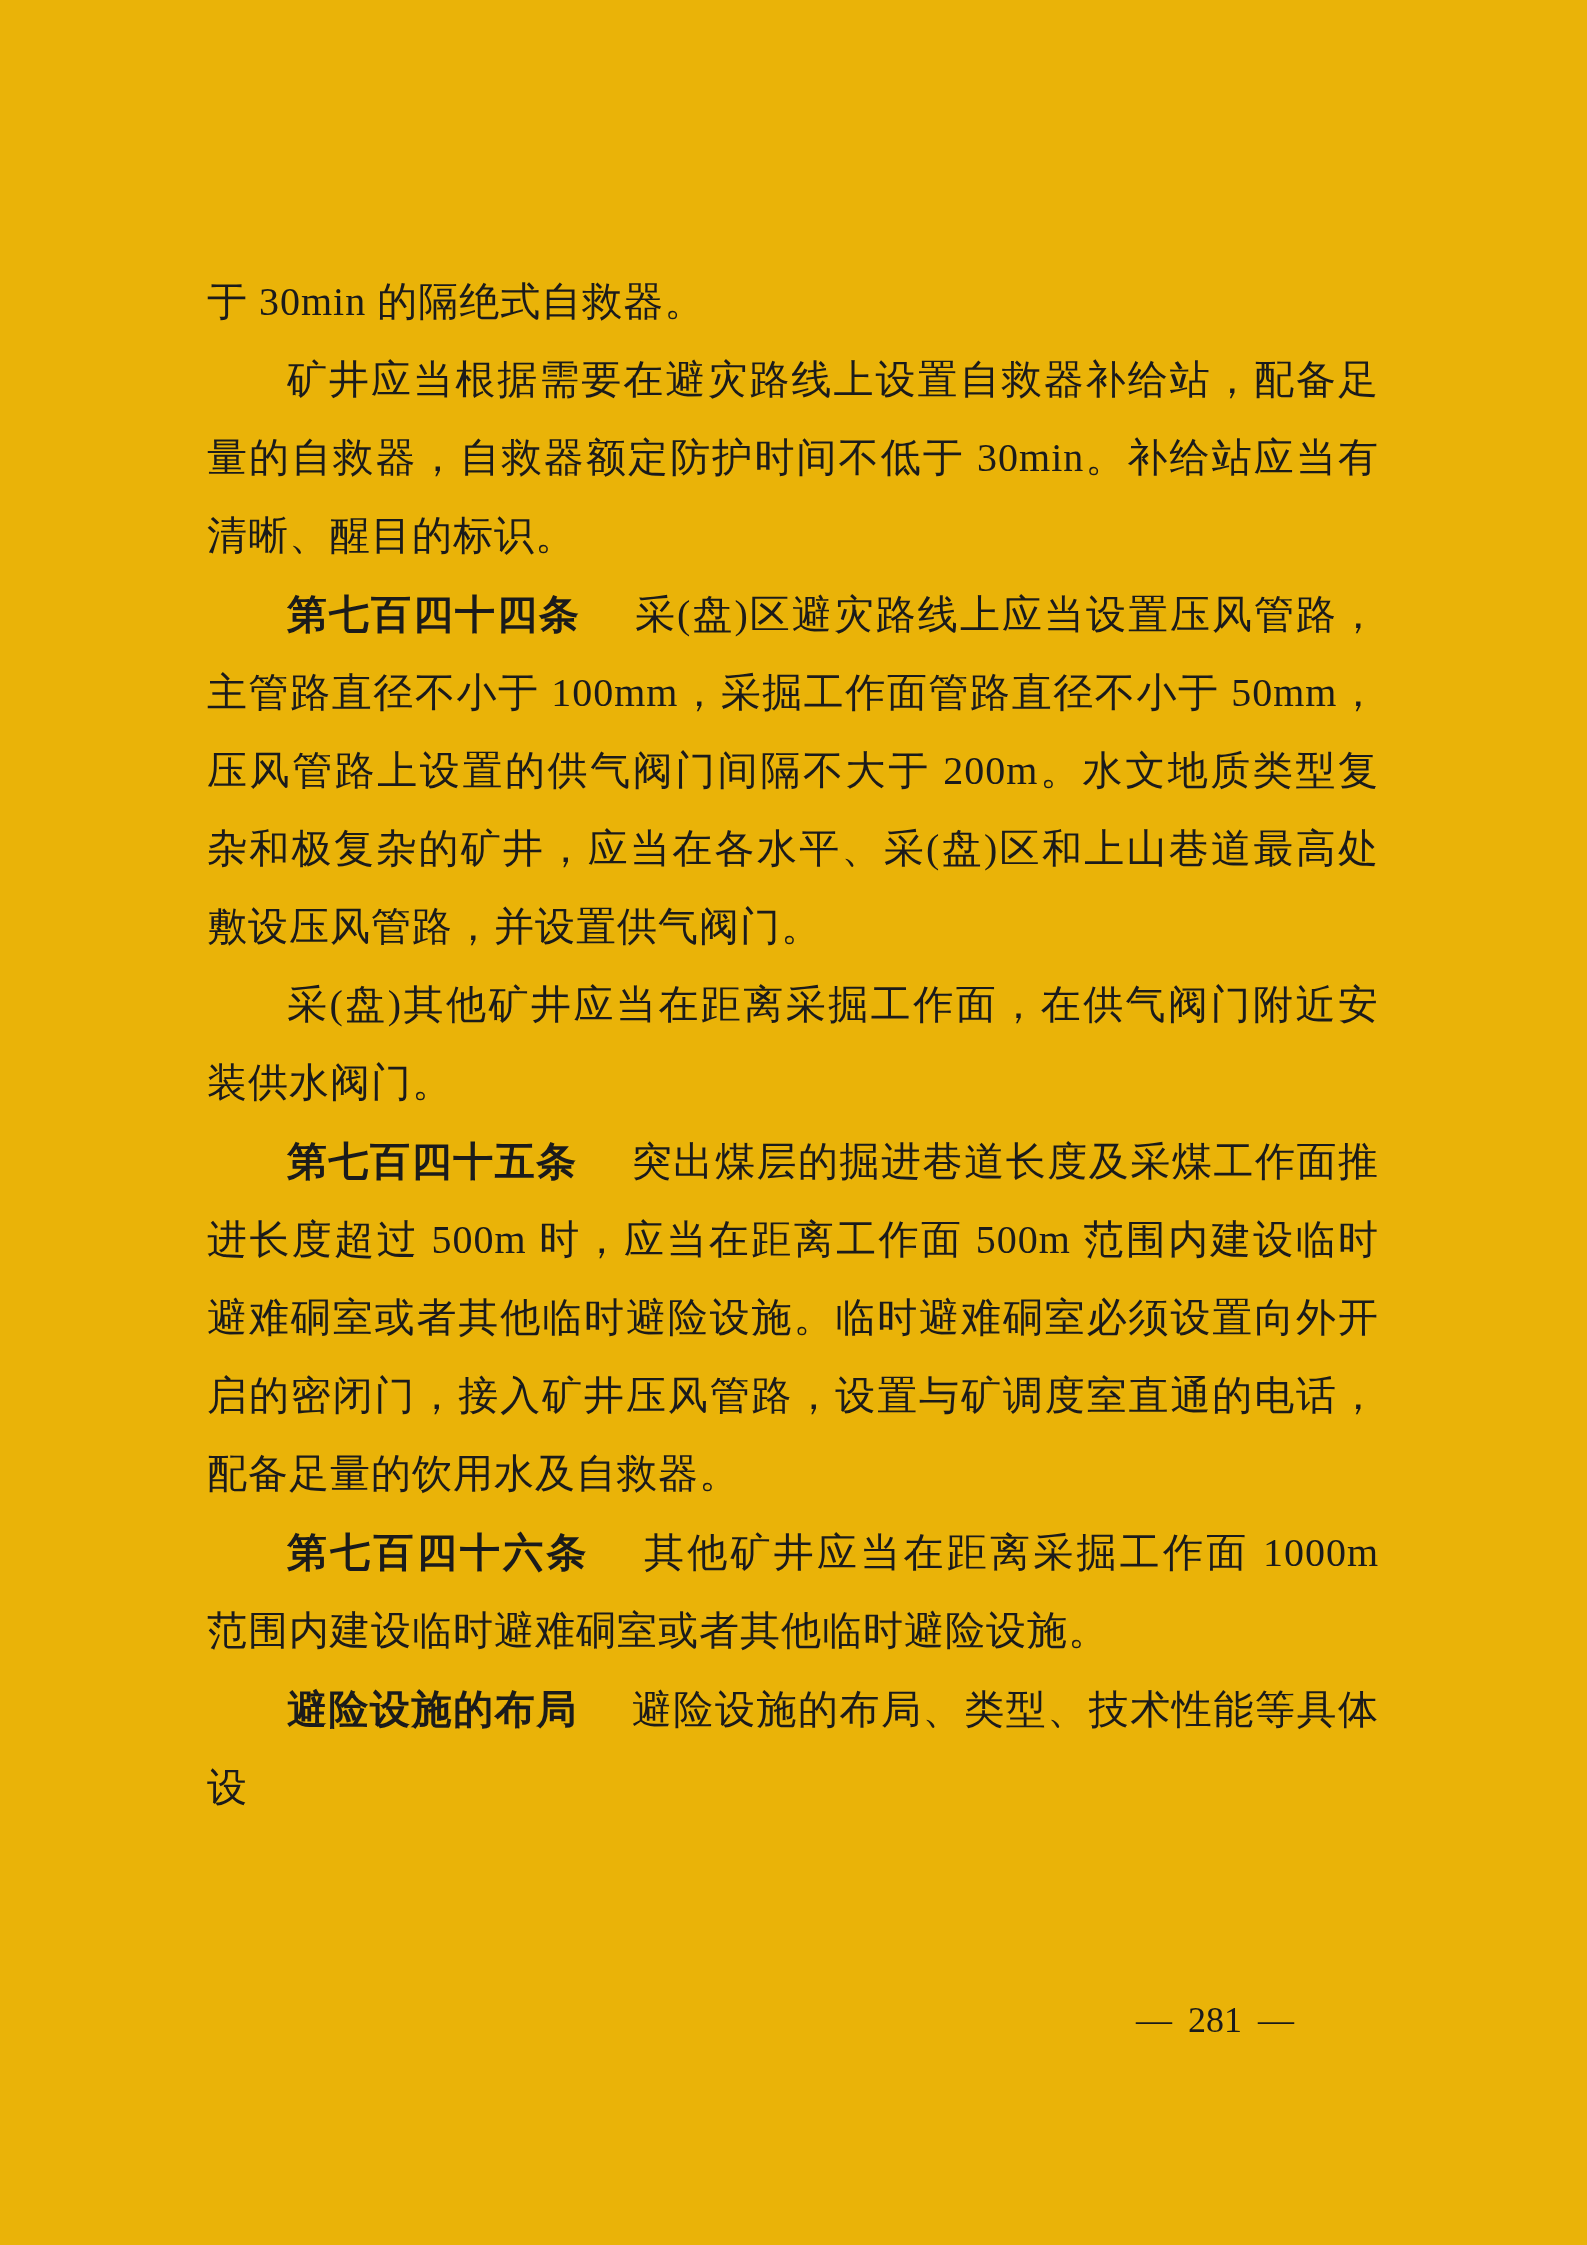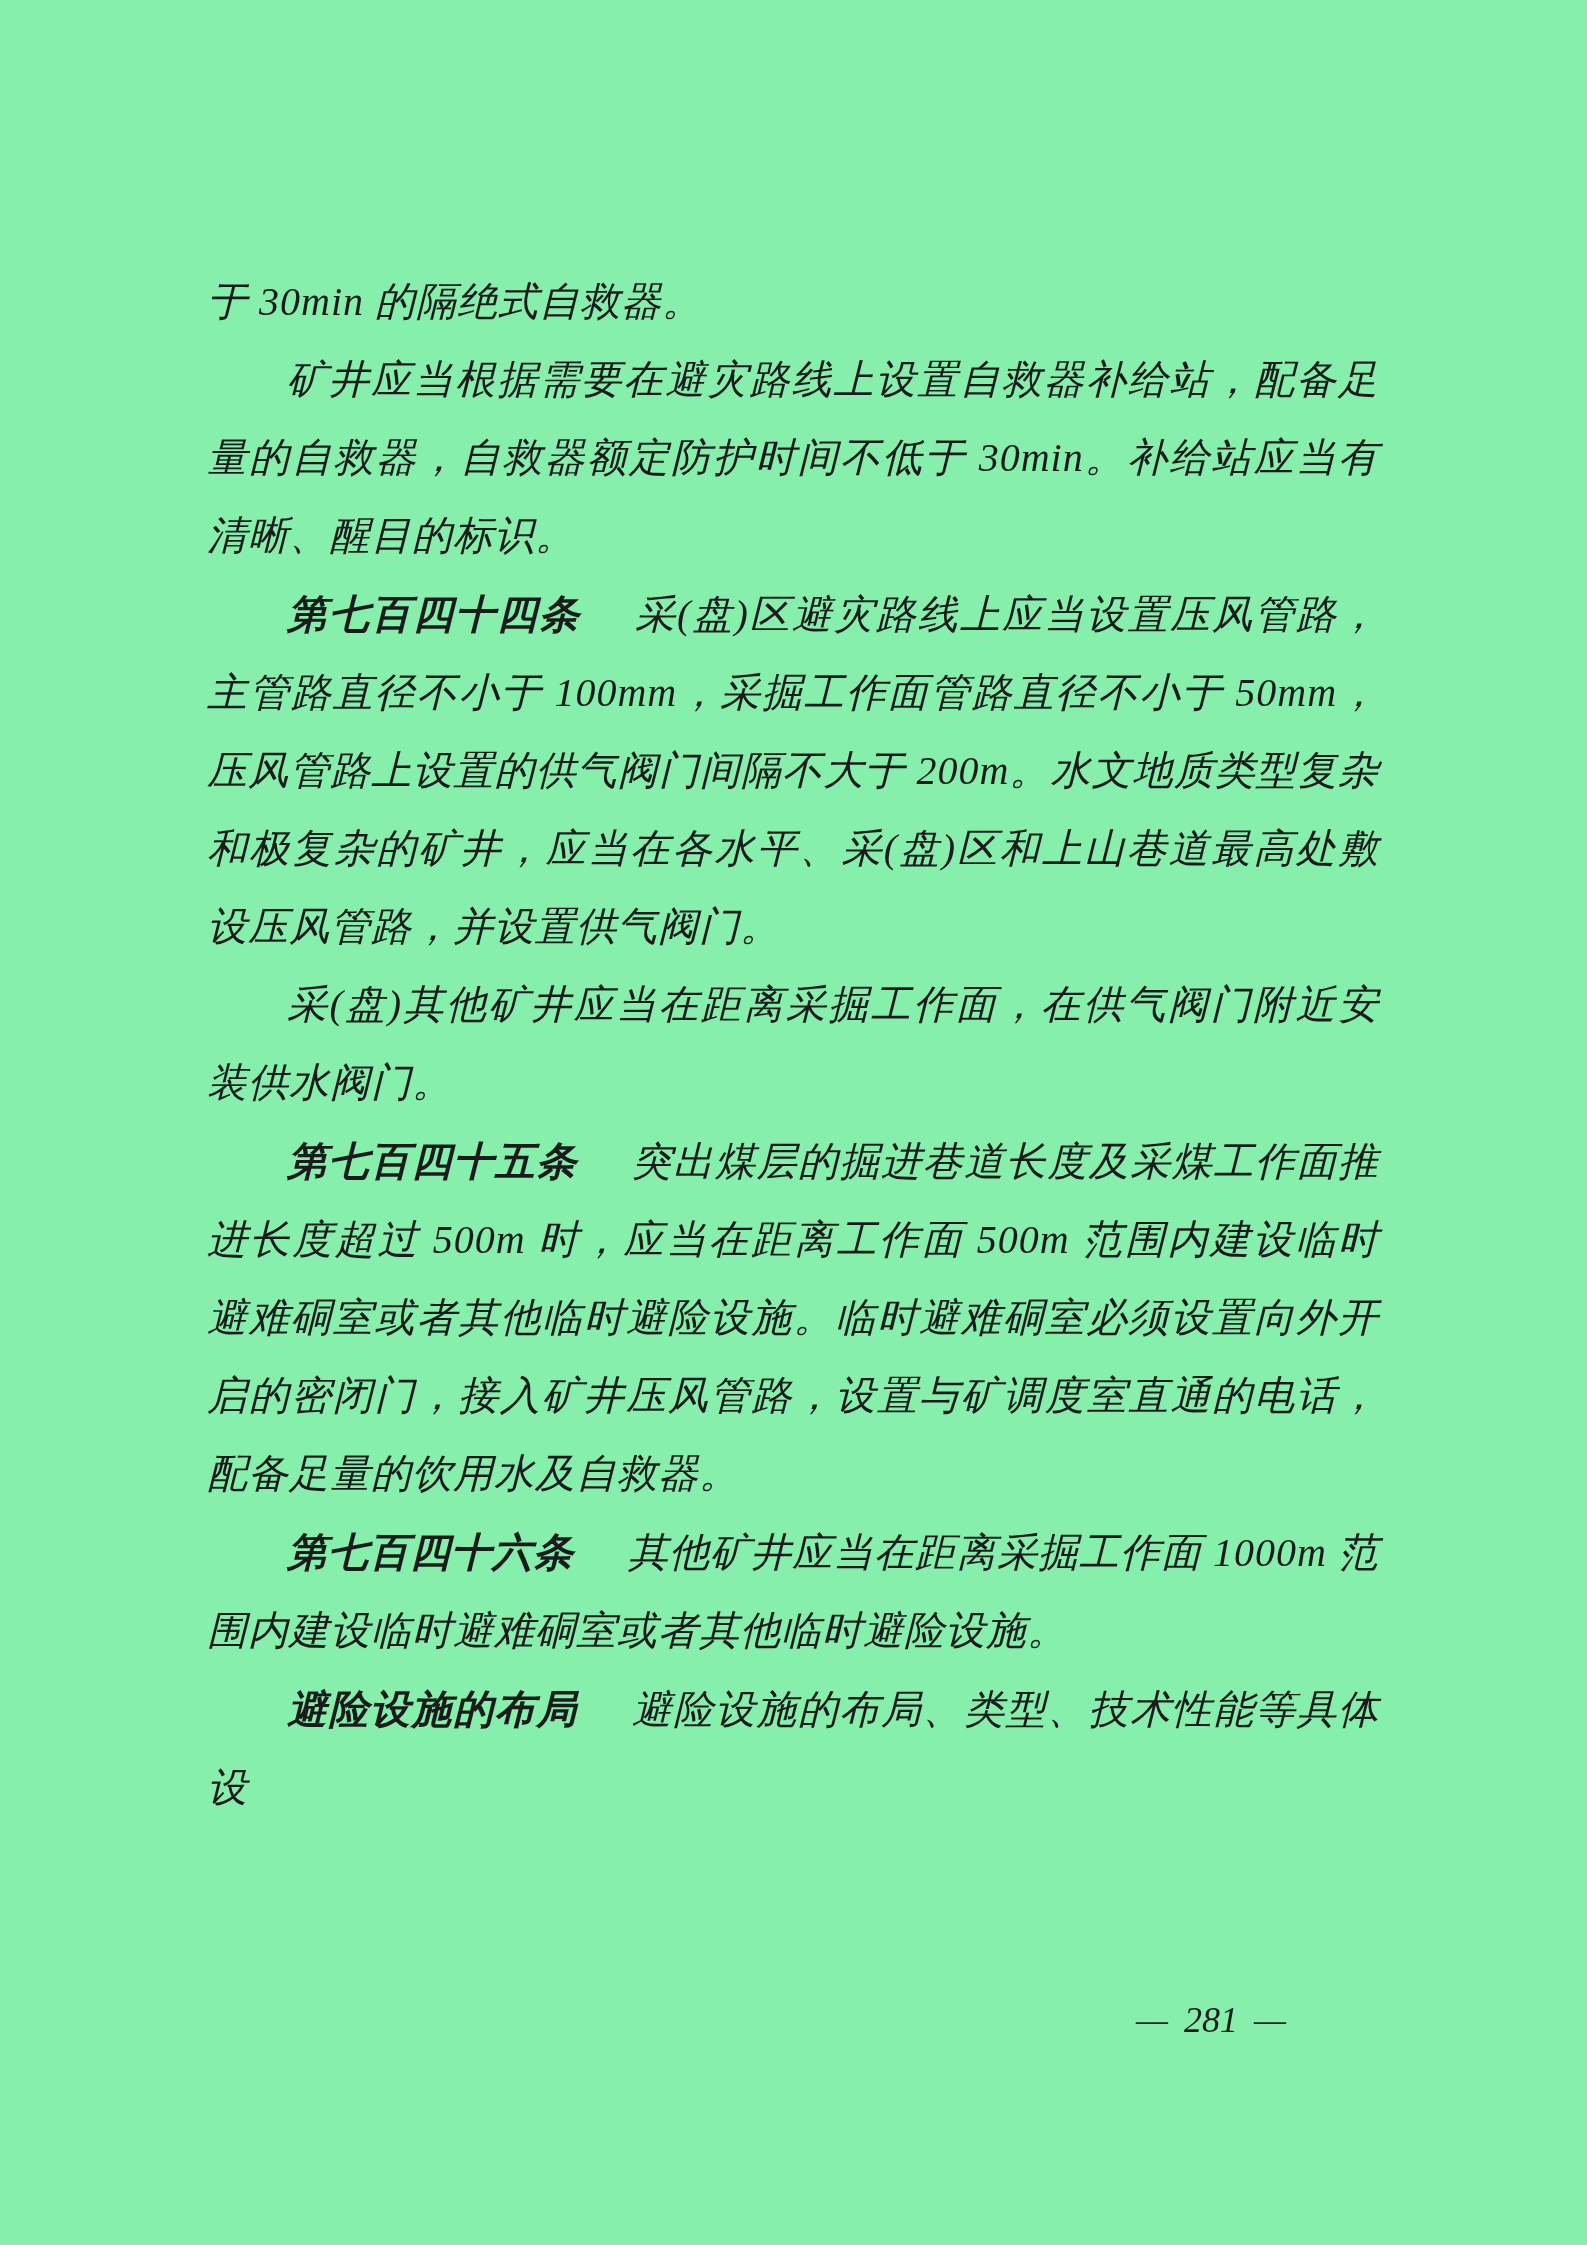--- a/index.html
+++ b/index.html
@@ -5,25 +5,24 @@
   html, body {
     margin: 0;
     padding: 0;
     background: #e8e8e8;
   }
   .page {
     position: relative;
     width: 1587px;
     height: 2245px;
     margin: 0 auto;
-    background: #86efac;
+    background: #eab308;
     overflow: hidden;
     font-family: "Liberation Serif", "DejaVu Serif", serif;
     color: #1b1b1b;
-    font-style: italic;
   }
   .textblock {
     position: absolute;
     left: 207px;
     top: 263px;
     width: 1172px;
     font-size: 40px;
     line-height: 78px;
     letter-spacing: 1px;
     text-align: justify;

